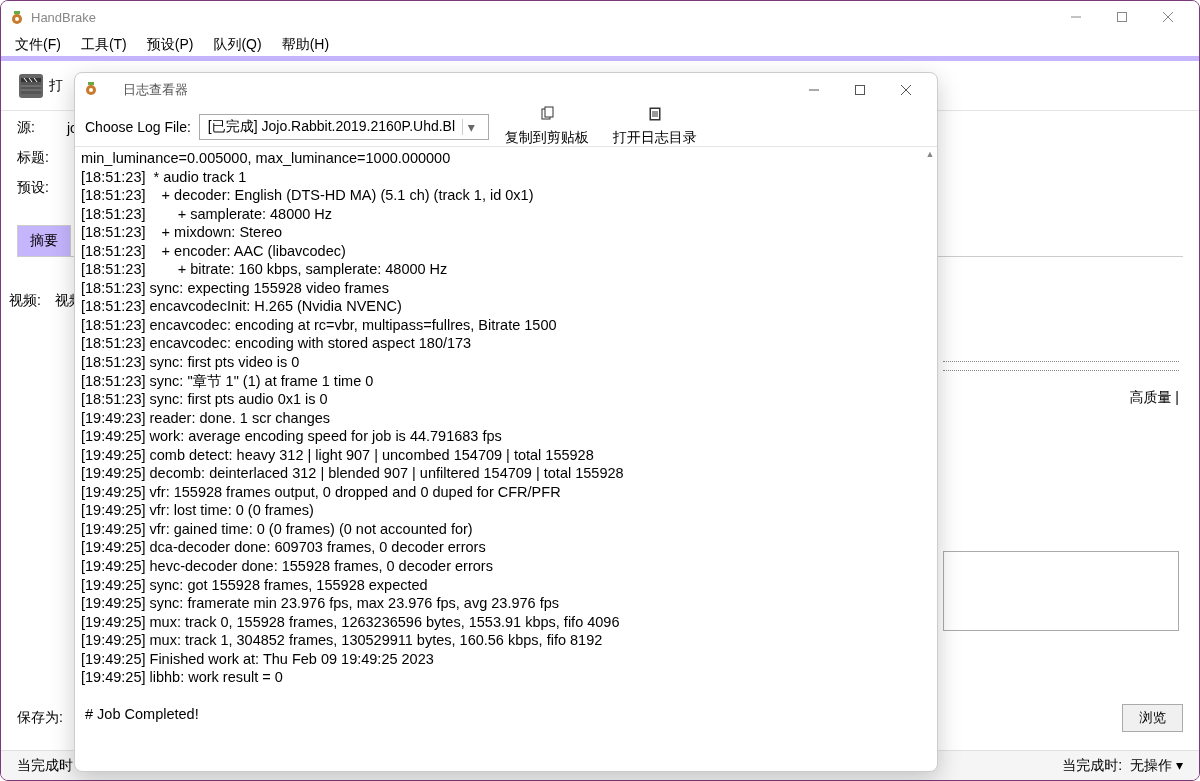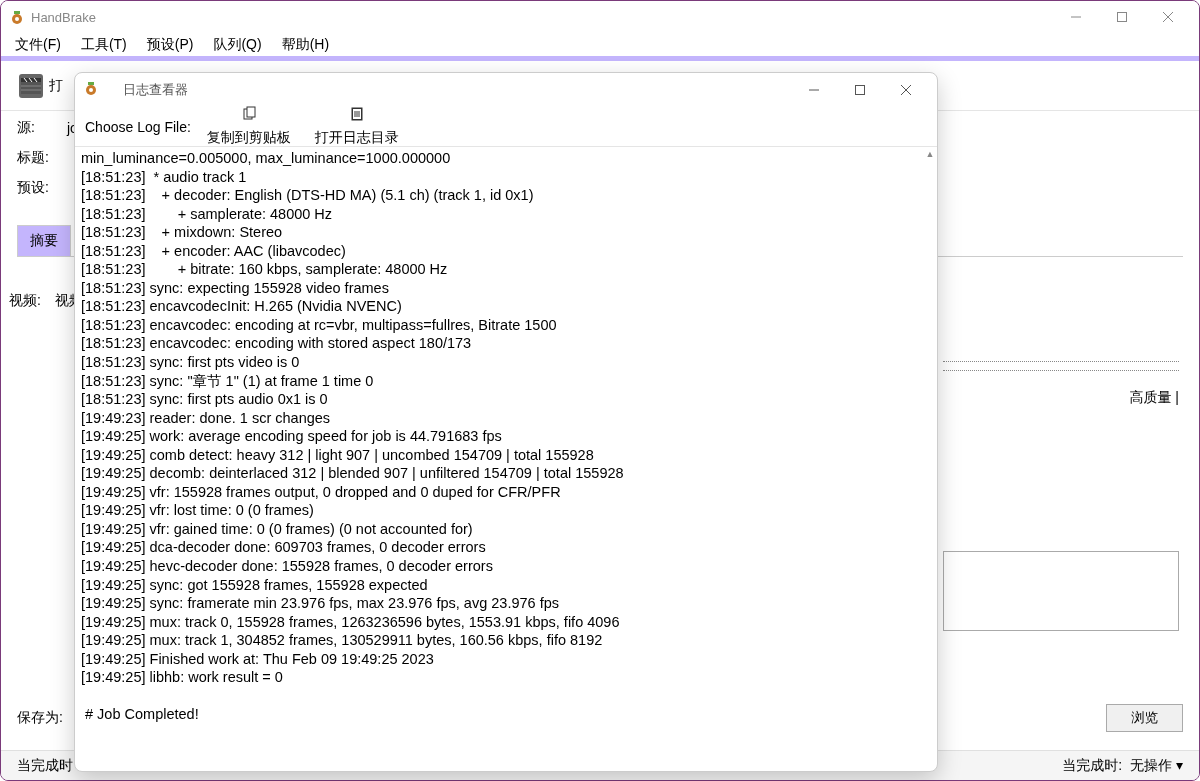--- a/index.html
+++ b/index.html
@@ -175,21 +175,21 @@
     }
     
     .save-row {
       display: flex;
       align-items: center;
       width: 100%;
     }
     
     .save-btn {
       margin-left: auto;
-      padding: 4px 24px;
+      padding: 4px 16px;
       border: 1px solid #aaa;
       background: #f0f0f0;
       cursor: pointer;
     }
     
     .status-bar {
       position: absolute;
       left: 0;
       bottom: 0;
       right: 0;
@@ -473,20 +473,24 @@
         <svg width="10" height="10" viewBox="0 0 10 10">
             <line x1="0" y1="0" x2="10" y2="10" stroke="#555" stroke-width="1"></line>
             <line x1="10" y1="0" x2="0" y2="10" stroke="#555" stroke-width="1"></line>
           </svg>
       </div>
     </div>
   </div>
 
   <div class="log-toolbar">
     <span class="log-label">Choose Log File:</span>
+    <div class="log-select">
+      <span class="log-select-text">[已完成] Jojo.Rabbit.2019.2160P.Uhd.Bl</span>
+      <span class="log-select-arrow">▾</span>
+    </div>
     <div class="log-btn">
       <span>
         <svg width="16" height="16" viewBox="0 0 16 16">
             <rect x="3" y="3" width="8" height="10" stroke="#333" fill="none"></rect>
             <rect x="6" y="1" width="8" height="10" stroke="#333" fill="#fff"></rect>
           </svg>
       </span>
       <span>复制到剪贴板</span>
     </div>
     <div class="log-btn">

